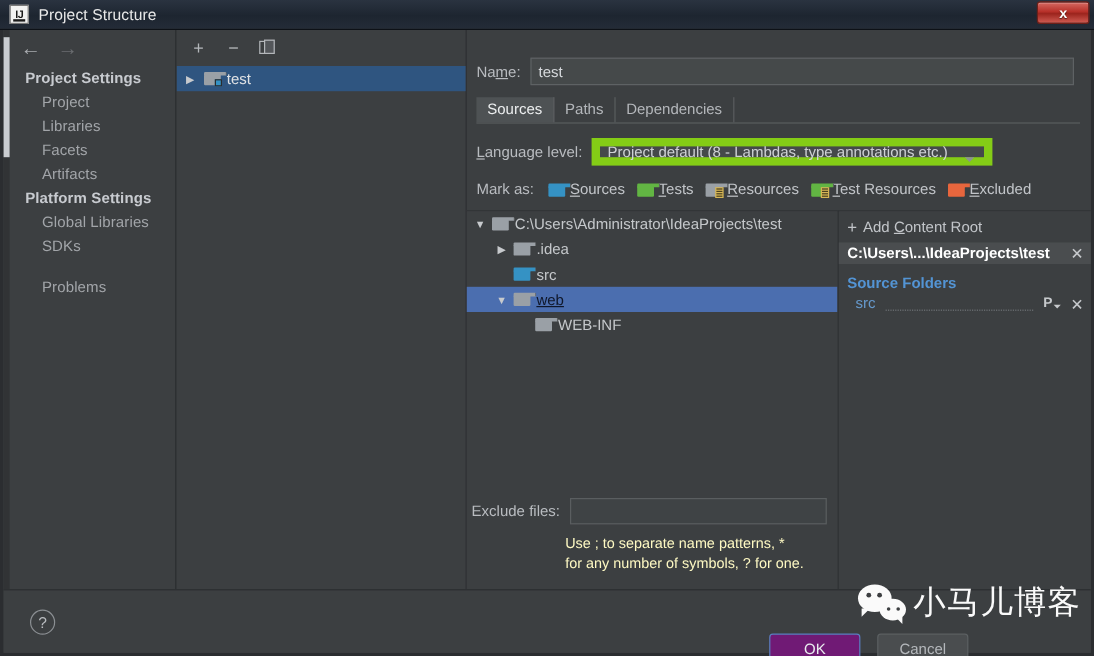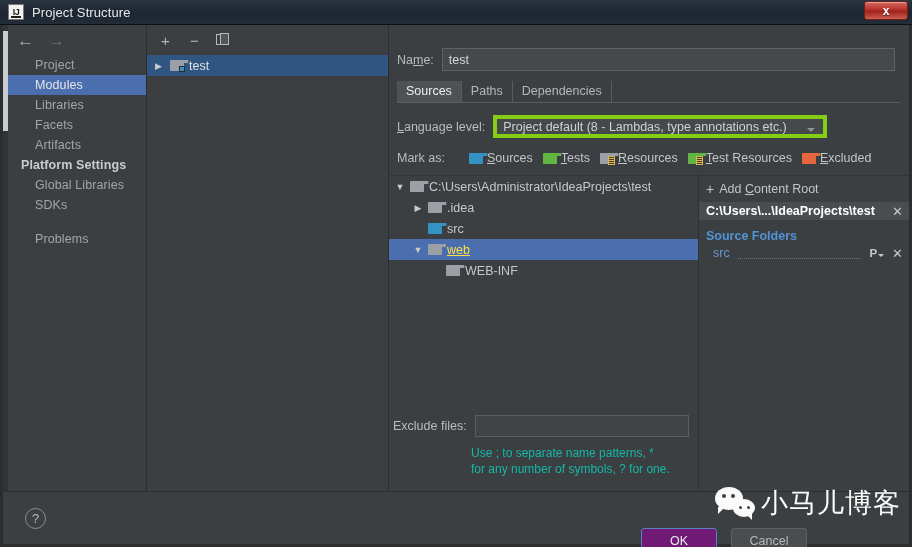--- a/index.html
+++ b/index.html
@@ -253,39 +253,39 @@
     color: #eceeef;
   }
   .row-lang {
     display: flex; align-items: center;
     padding: 12px 0 0 8px;
     gap: 8px;
   }
   .combo {
     width: 334px; height: 23px;
     background: #45494a;
-    border: 4px solid #84cc16;
+    border: 7px solid #84cc16;
     color: #cfd2d5;
     font-size: 12.5px;
     display: flex; align-items: center;
     padding-left: 6px;
     position: relative;
     box-sizing: border-box;
   }
   .combo .chev {
     position: absolute; right: 8px; top: 9px;
     width: 0; height: 0;
     border-left: 4px solid transparent;
     border-right: 4px solid transparent;
     border-top: 4px solid #8d9195;
   }
   .row-mark {
     display: flex; align-items: center;
     padding: 13px 0 0 8px;
-    gap: 12px;
+    gap: 0;
   }
   .mark-items { display: flex; align-items: center; gap: 10px; margin-left: 12px; }
   .mark-item { display: flex; align-items: center; gap: 4px; }
   .mark-item span.t { color: #c2c5c9; font-size: 12.5px; }
   .mark-item span.t u { text-decoration: underline; }
 
   
   .split {
     position: absolute; left: 0; top: 150px;
     right: 0; bottom: 0;
@@ -307,21 +307,21 @@
     box-sizing: border-box;
   }
   .tnode.sel { background: #4b6eaf; }
   .tnode .tri {
     color: #c7cacd; font-size: 9px;
     width: 10px; text-align: center;
     flex: none;
   }
   .tnode .tri.empty { color: transparent; }
   .tnode .txt { color: #c5c8cb; font-size: 12.5px; white-space: nowrap; }
-  .tnode.sel .txt { color: #fde047; text-decoration: underline; }
+  .tnode.sel .txt { color: #0f172a; text-decoration: underline; }
   .tnode.src .txt { color: #c5c8cb; }
 
   .rightbar {
     flex: 1; min-width: 0;
     background: #3c3f41;
     border-left: 1px solid #2f3234;
     border-top: 1px solid #323537;
     box-sizing: border-box;
     position: relative;
   }
@@ -383,21 +383,21 @@
     display: flex; align-items: center; gap: 8px;
     padding-left: 4px;
   }
   .excl-input {
     width: 214px; height: 22px;
     background: #3f4345;
     border: 1px solid #5a5e60;
     box-sizing: border-box;
   }
   .excl-hint {
-    color: #14b8a6; font-size: 12px;
+    color: #fef9c3; font-size: 12px;
     line-height: 16px;
     padding: 8px 0 0 82px;
   }
 
   
   .bottom {
     position: absolute; left: 0; bottom: 0;
     width: 906px; height: 53px;
     background: #3c3f41;
     border-top: 1px solid #2b2d30;
@@ -510,22 +510,22 @@
       <div class="sidebar">
         <div class="side-scroll">
             <i></i>
           </div>
 
         <div class="navbtns">
           <div class="navarrow">←</div>
           <div class="navarrow disabled">→</div>
         </div>
 
+        <div class="side-group">Project Settings</div>
         <div class="side-item">Project</div>
-        <div class="side-item selected">Modules</div>
         <div class="side-item">Libraries</div>
         <div class="side-item">Facets</div>
         <div class="side-item">Artifacts</div>
 
         <div class="side-group">Platform Settings</div>
         <div class="side-item">Global Libraries</div>
         <div class="side-item">SDKs</div>
 
         <div class="side-sep"></div>
         <div class="side-item">Problems</div>

